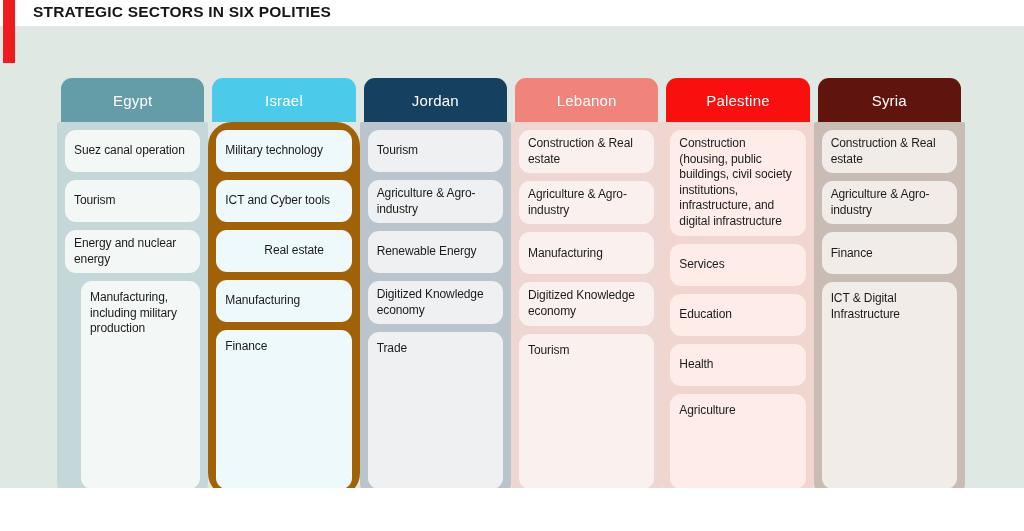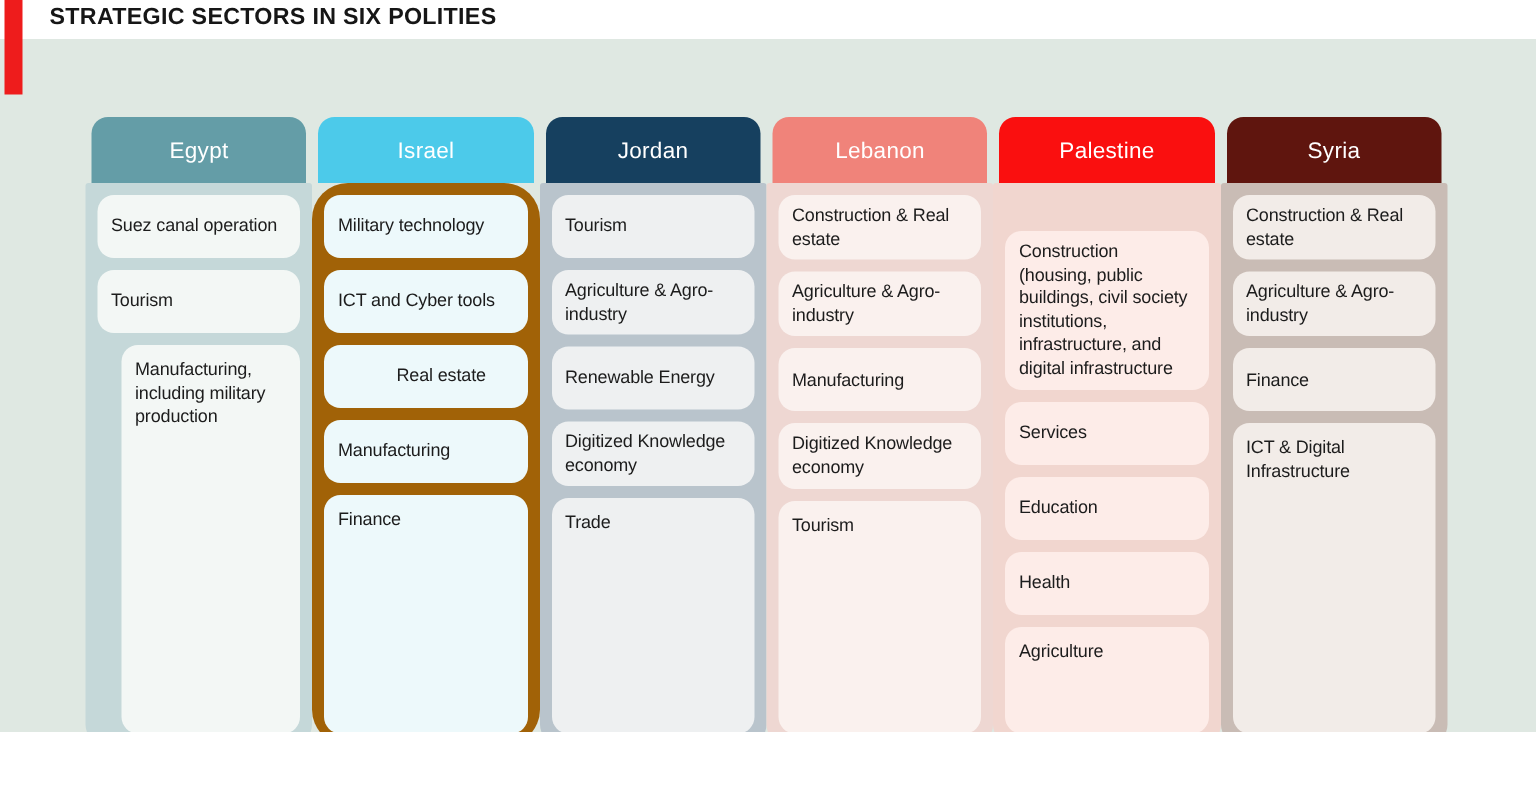--- a/index.html
+++ b/index.html
@@ -91,20 +91,21 @@
   <div class="accent-bar" style="background: rgb(238, 28, 28);"></div>
   <div class="page-title">STRATEGIC SECTORS IN SIX POLITIES</div>
   <div class="board">
       <div class="column">
     <div class="col-header" style="background: rgb(100, 157, 167);">
       <span>Egypt</span>
     </div>
     <div class="col-body" style="background: rgb(197, 216, 217);">
           <div class="card" style="background: rgb(243, 247, 245);">Suez canal operation</div>
           <div class="card" style="background: rgb(243, 247, 245);">Tourism</div>
+          <div class="card" style="background: rgb(243, 247, 245);">Energy and nuclear energy</div>
           <div class="card" style="background: rgb(243, 247, 245); margin-left: 16px;">Manufacturing, including military production</div>
         </div>
   </div>
       <div class="column">
     <div class="col-header" style="background: rgb(76, 202, 234);">
       <span>Israel</span>
     </div>
     <div class="col-body" style="background: #a16207; border-radius: 24px;">
           <div class="card" style="background: rgb(237, 249, 251);">Military technology</div>
           <div class="card" style="background: rgb(237, 249, 251);">ICT and Cyber tools</div>
@@ -135,21 +136,21 @@
           <div class="card" style="background: rgb(250, 241, 238);">Manufacturing</div>
           <div class="card" style="background: rgb(250, 241, 238);">Digitized Knowledge economy</div>
           <div class="card" style="background: rgb(250, 241, 238);">Tourism</div>
         </div>
   </div>
       <div class="column">
     <div class="col-header" style="background: rgb(250, 15, 15);">
       <span>Palestine</span>
     </div>
     <div class="col-body" style="background: rgb(241, 214, 207);">
-          <div class="card" style="background: rgb(253, 236, 232); margin-top: 24px;">Construction (housing, public buildings, civil society institutions, infrastructure, and digital infrastructure</div>
+          <div class="card" style="background: rgb(253, 236, 232);">Construction (housing, public buildings, civil society institutions, infrastructure, and digital infrastructure</div>
           <div class="card" style="background: rgb(253, 236, 232);">Services</div>
           <div class="card" style="background: rgb(253, 236, 232);">Education</div>
           <div class="card" style="background: rgb(253, 236, 232);">Health</div>
           <div class="card" style="background: rgb(253, 236, 232);">Agriculture</div>
         </div>
   </div>
       <div class="column">
     <div class="col-header" style="background: rgb(95, 21, 14);">
       <span>Syria</span>
     </div>

